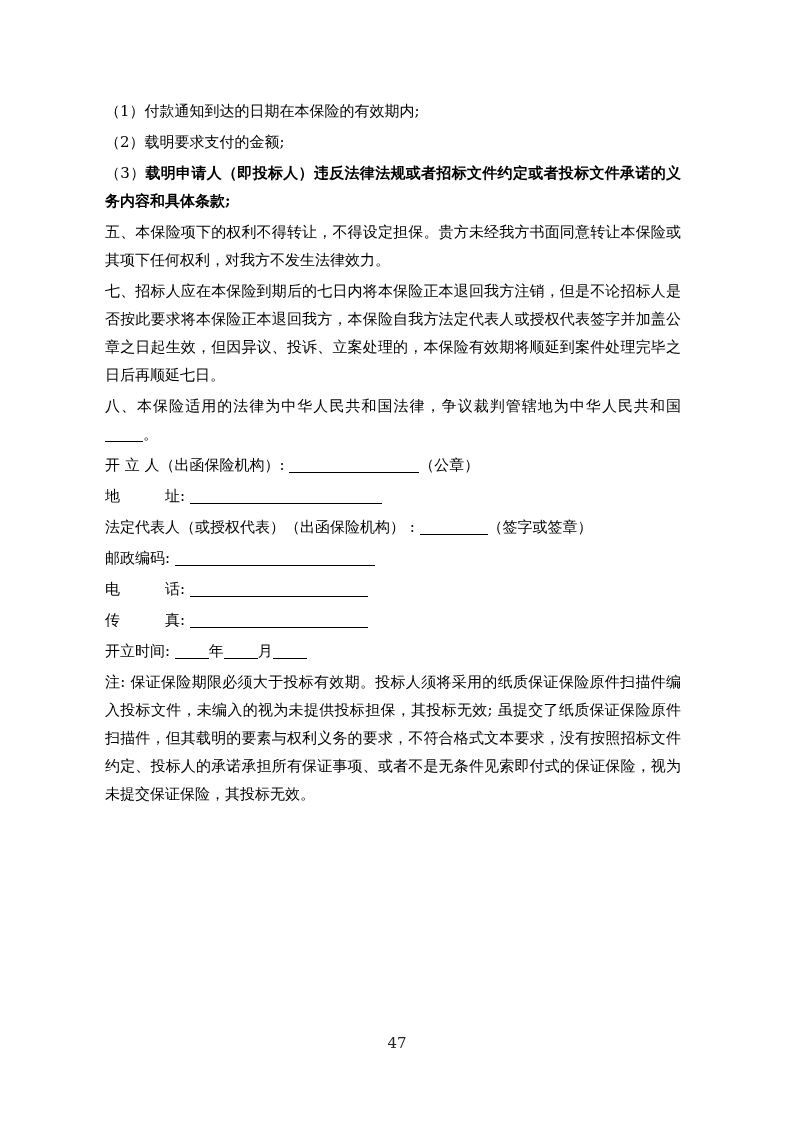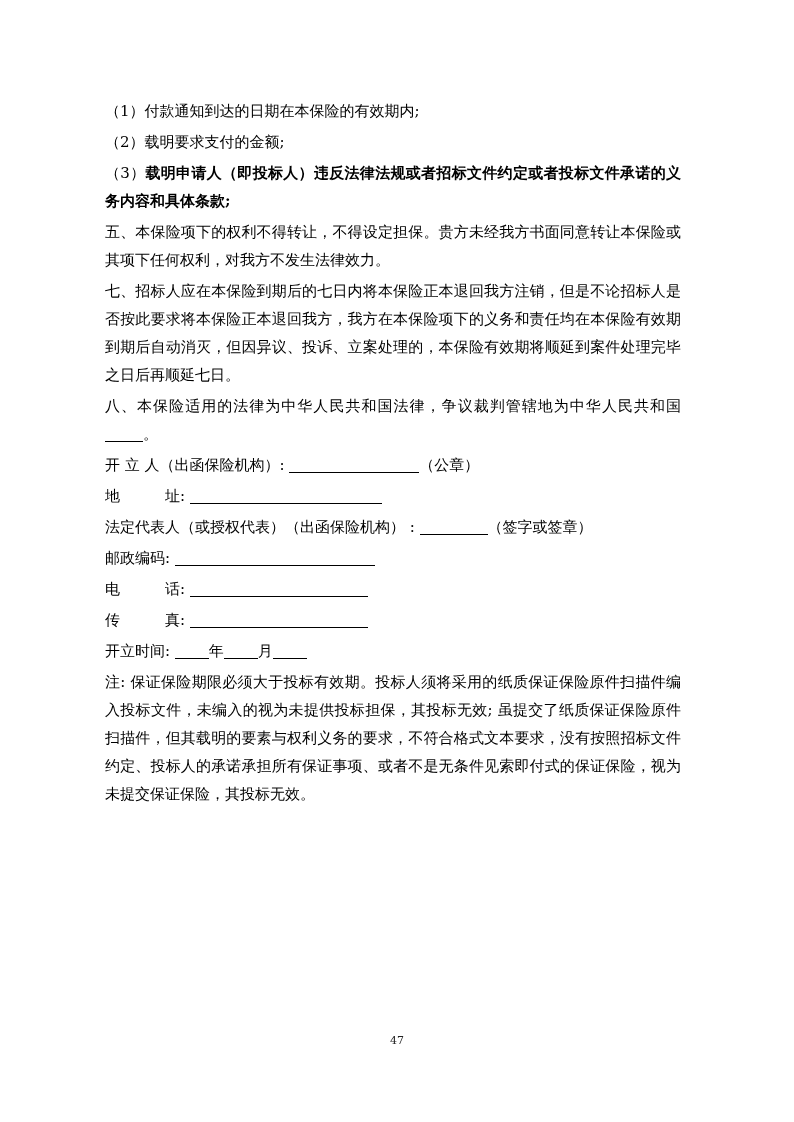--- a/index.html
+++ b/index.html
@@ -38,35 +38,35 @@
     height: 1em;
     border-bottom: 1px solid #000;
     margin-bottom: -3px;
   }
   .footer {
     position: absolute;
     top: 1034px;
     left: 0;
     width: 100%;
     text-align: center;
-    font-size: 11px;
+    font-size: 15px;
     color: #222222;
     font-family: "DejaVu Serif", "Liberation Serif", serif;
   }
 </style>
 </head>
 <body>
 
 <div class="page">
   <div class="content">
       <p class="para"><span>（1）付款通知到达的日期在本保险的有效期内;</span></p>
       <p class="para"><span>（2）载明要求支付的金额;</span></p>
       <p class="para"><span>（3）</span><span class="bold">载明申请人（即投标人）违反法律法规或者招标文件约定或者投标文件承诺的义务内容和具体条款;</span></p>
       <p class="para"><span>五、本保险项下的权利不得转让，不得设定担保。贵方未经我方书面同意转让本保险或其项下任何权利，对我方不发生法律效力。</span></p>
-      <p class="para"><span>七、招标人应在本保险到期后的七日内将本保险正本退回我方注销，但是不论招标人是否按此要求将本保险正本退回我方，我方在本保险项下的义务和责任均在本保险有效期到期后自动消灭，但因异议、投诉、立案处理的，本保险有效期将顺延到案件处理完毕之日后再顺延七日。</span></p>
+      <p class="para"><span>七、招标人应在本保险到期后的七日内将本保险正本退回我方注销，但是不论招标人是否按此要求将本保险正本退回我方，本保险自我方法定代表人或授权代表签字并加盖公章之日起生效，但因异议、投诉、立案处理的，本保险有效期将顺延到案件处理完毕之日后再顺延七日。</span></p>
       <p class="para"><span>八、本保险适用的法律为中华人民共和国法律，争议裁判管辖地为中华人民共和国</span><span class="blank" style="width: 38px;"></span><span>。</span></p>
       <p class="para"><span>开 立 人（出函保险机构）: </span><span class="blank" style="width: 130px;"></span><span>（公章）</span></p>
       <p class="para"><span>地　　　址: </span><span class="blank" style="width: 192px;"></span></p>
       <p class="para"><span>法定代表人（或授权代表）（出函保险机构） : </span><span class="blank" style="width: 68px;"></span><span>（签字或签章）</span></p>
       <p class="para"><span>邮政编码: </span><span class="blank" style="width: 200px;"></span></p>
       <p class="para"><span>电　　　话: </span><span class="blank" style="width: 178px;"></span></p>
       <p class="para"><span>传　　　真: </span><span class="blank" style="width: 178px;"></span></p>
       <p class="para"><span>开立时间: </span><span class="blank" style="width: 34px;"></span><span>年</span><span class="blank" style="width: 34px;"></span><span>月</span><span class="blank" style="width: 34px;"></span></p>
       <p class="para"><span>注: 保证保险期限必须大于投标有效期。投标人须将采用的纸质保证保险原件扫描件编入投标文件，未编入的视为未提供投标担保，其投标无效; 虽提交了纸质保证保险原件扫描件，但其载明的要素与权利义务的要求，不符合格式文本要求，没有按照招标文件约定、投标人的承诺承担所有保证事项、或者不是无条件见索即付式的保证保险，视为未提交保证保险，其投标无效。</span></p>
     </div>

